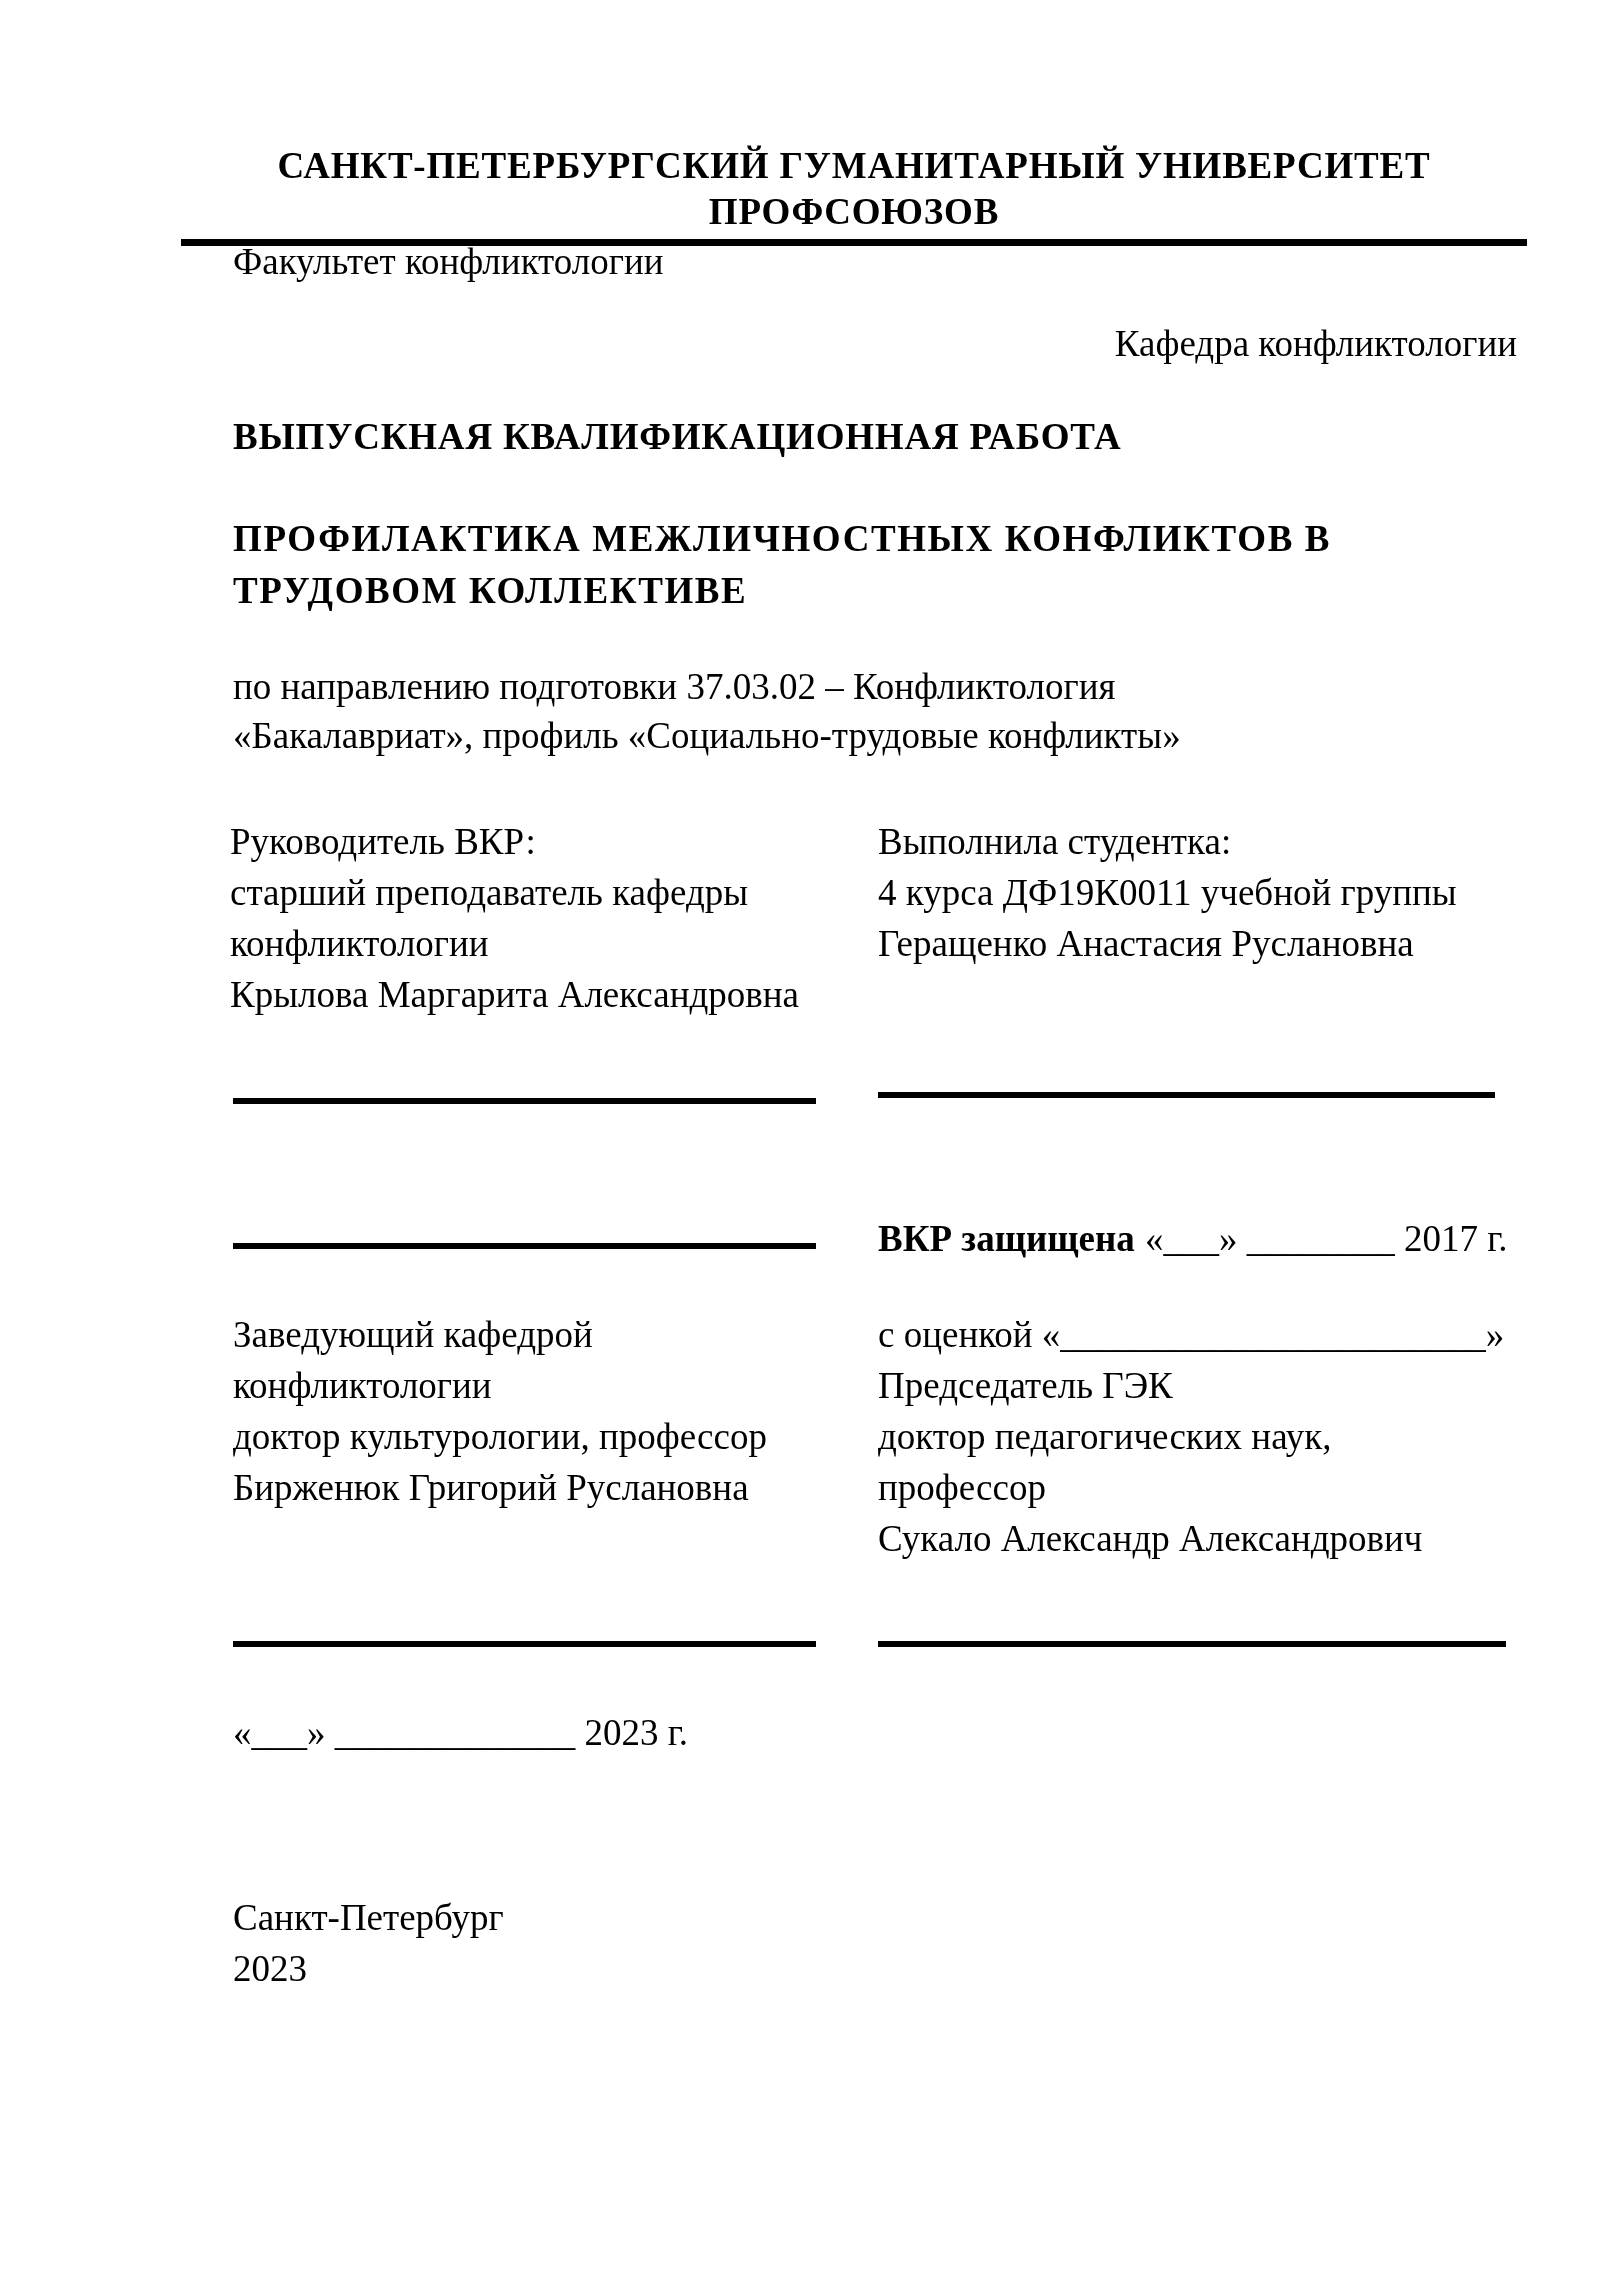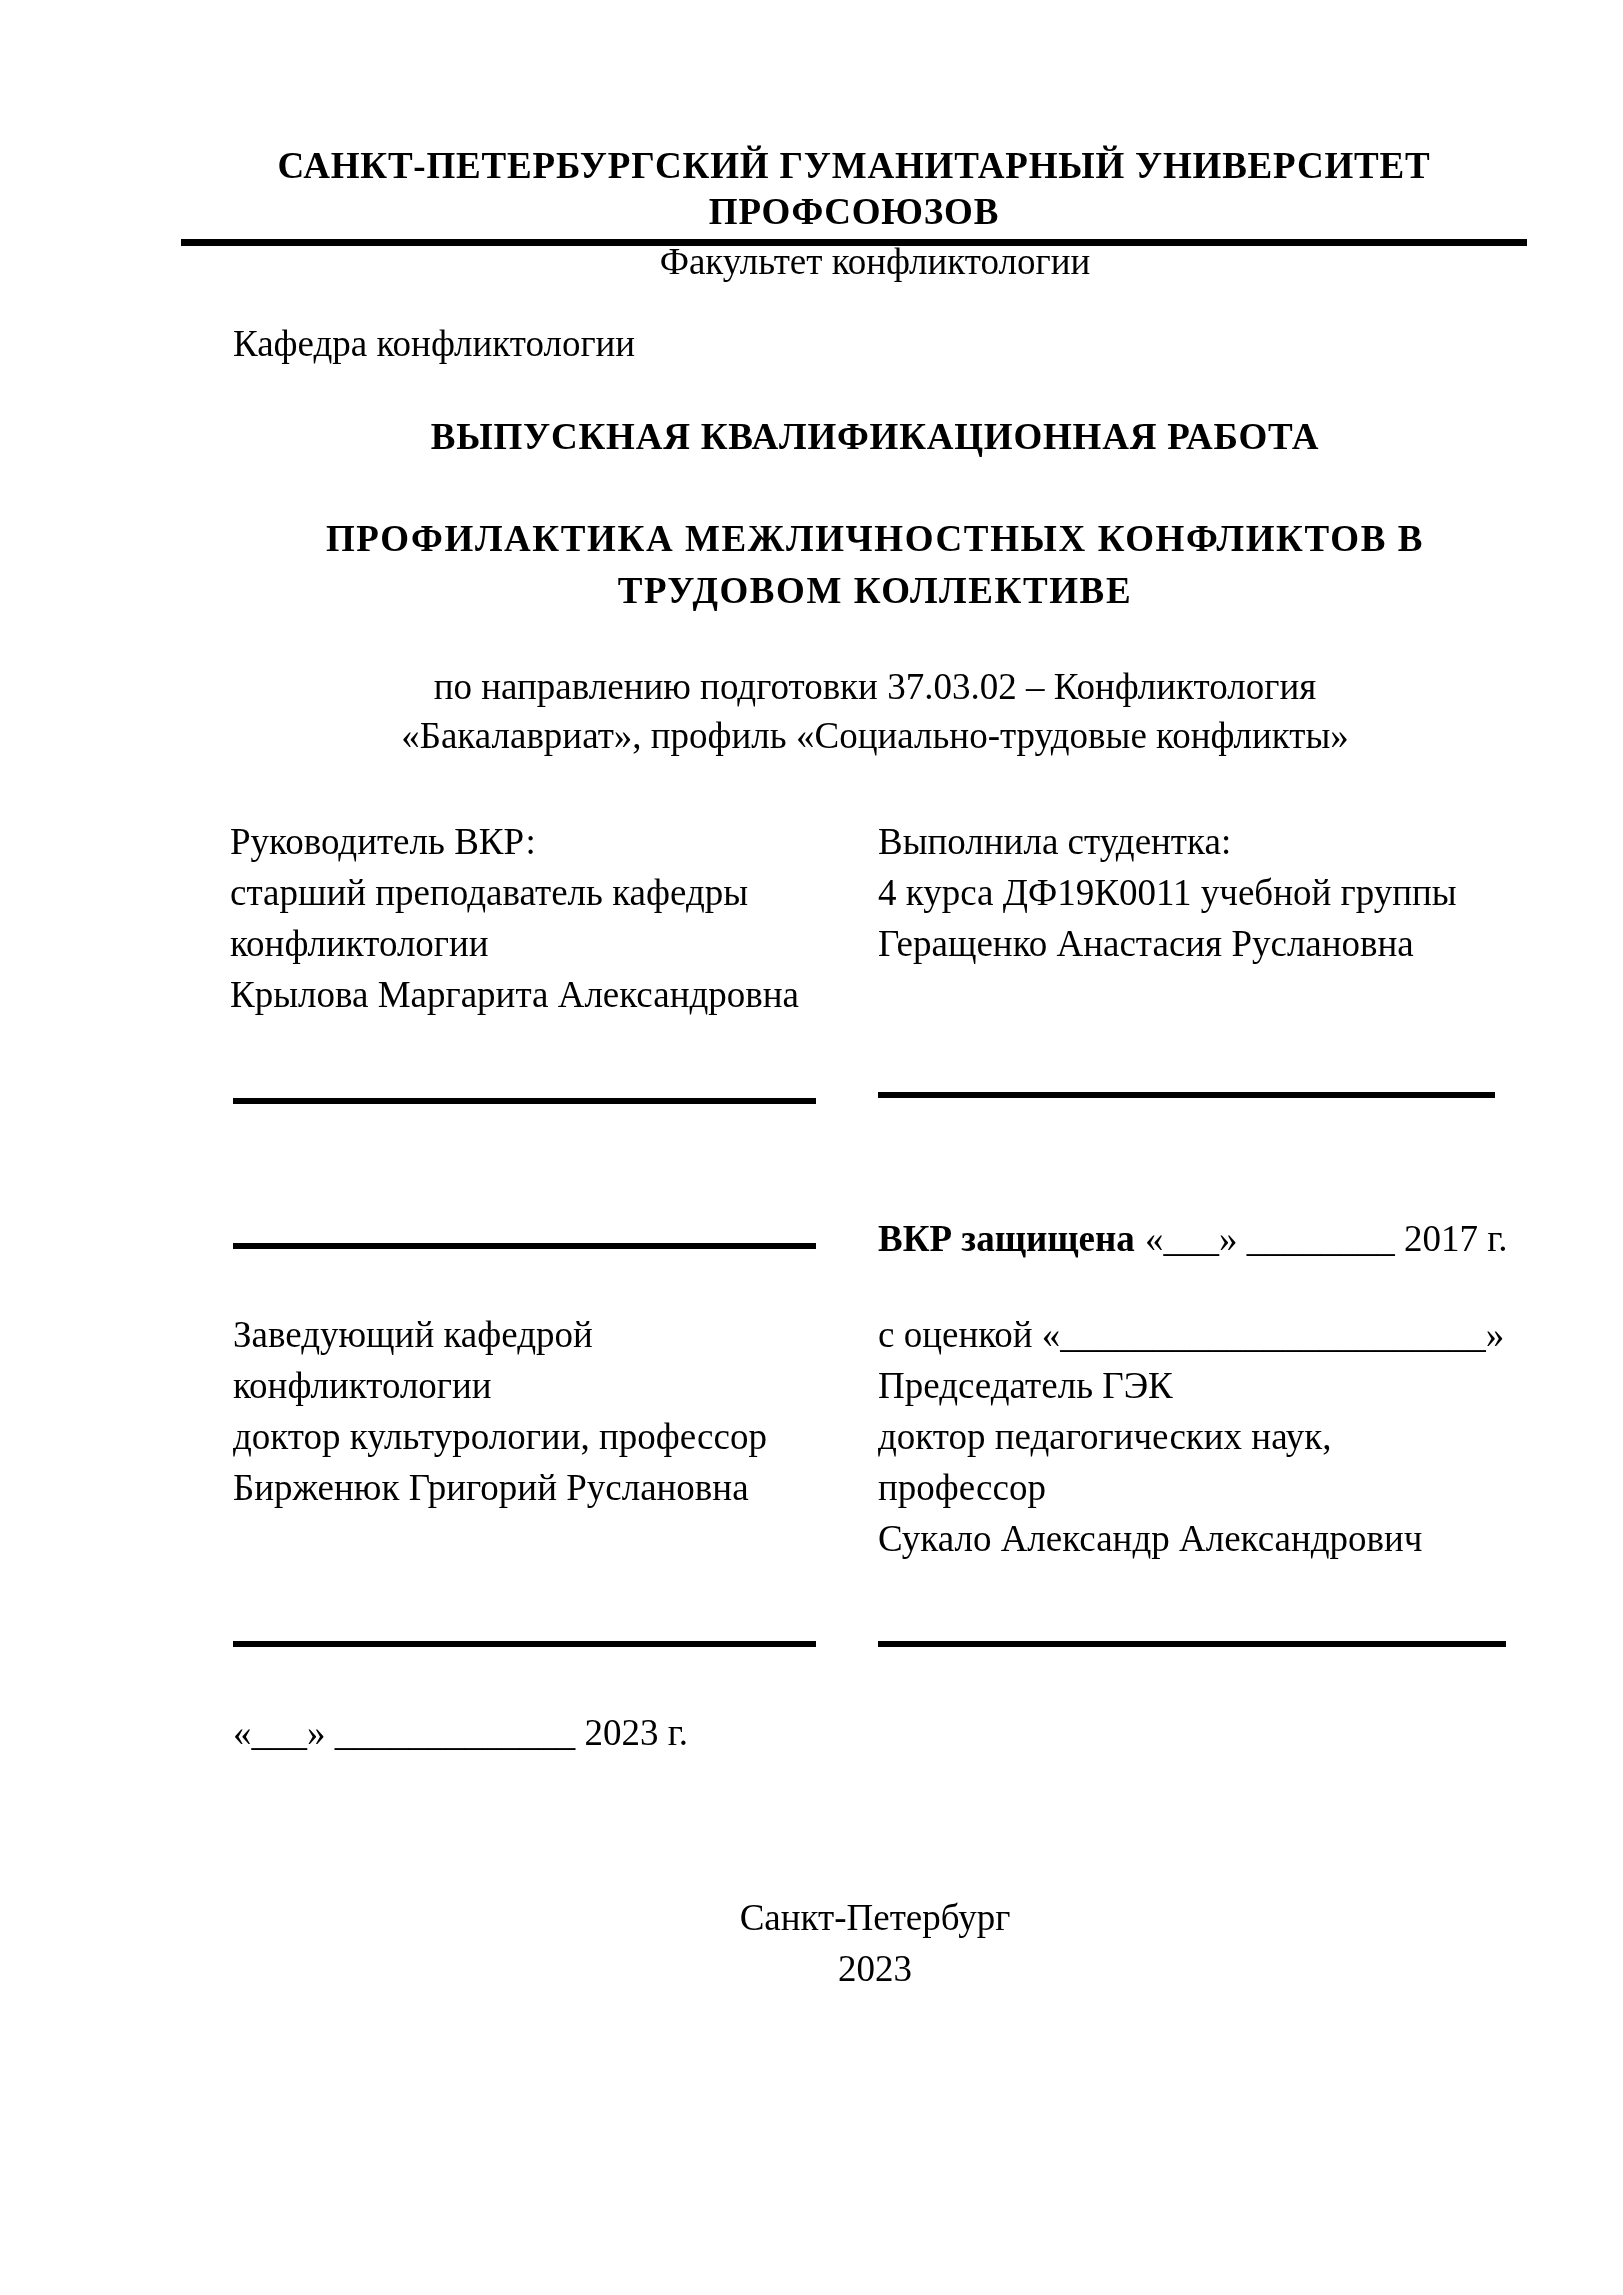--- a/index.html
+++ b/index.html
@@ -7,22 +7,22 @@
     position: relative;
     width: 1337px;
     height: 2295px;
     background: #ffffff;
     color: #000000;
     font-family: "Liberation Serif", serif;
     font-size: 37px;
     line-height: 51px;
   }
   .abs { position: absolute; }
-  .center { text-align: center; }
-  .right { }
+  .center { text-align: left; }
+  .right { text-align: right; }
   .bold { font-weight: bold; }
   .rule {
     position: absolute;
     background: #000000;
     height: 5.5px;
   }
   .header-title {
     left: 181px;
     top: 143px;
     width: 1346px;

